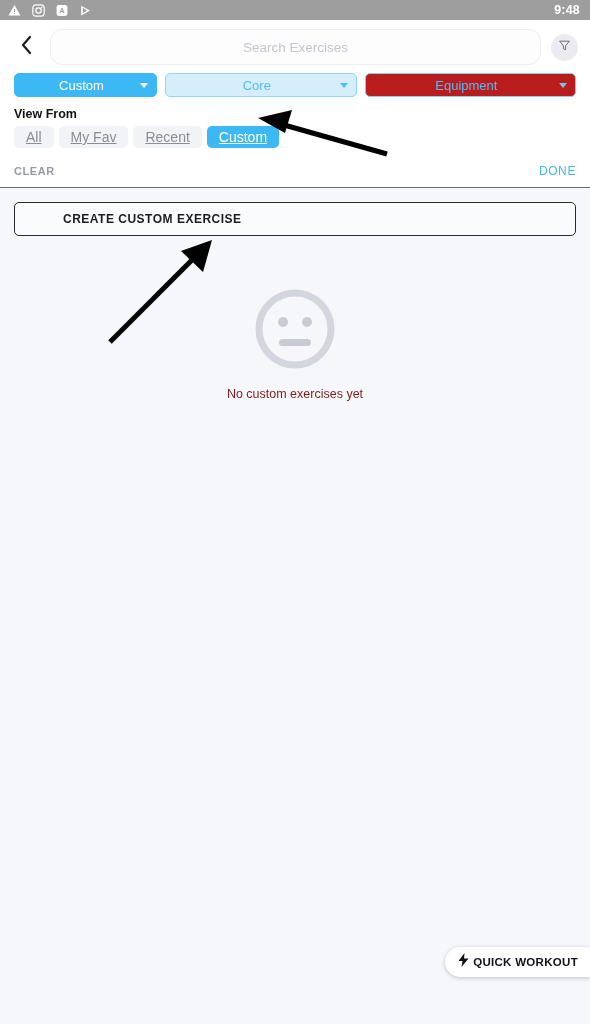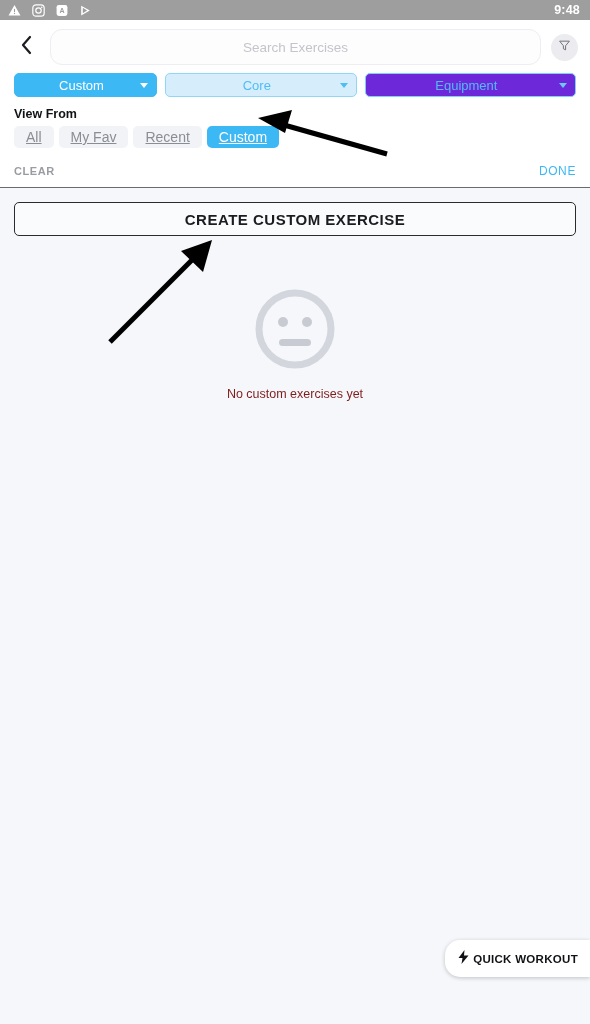--- a/index.html
+++ b/index.html
@@ -120,21 +120,21 @@
   .dd-light {
     width: 196px;
     background: #d6eefc;
     border: 1px solid #8fd6f8;
   }
   .dd-light .lbl { color: #4fbdf5; }
   .dd-light .caret { border-top: 5px solid #4fbdf5; }
 
   .dd-outline {
     width: 216px;
-    background: #6d28d9;
+    background: #b91c1c;
     border: 1px solid #7fd0f7;
   }
   .dd-outline .lbl { color: #4fbdf5; }
   .dd-outline .caret { border-top: 5px solid #6cc8f6; }
 
   
   .view-from-label {
     font-size: 12.5px;
     font-weight: bold;
     color: #111215;
@@ -194,46 +194,46 @@
     padding: 14px 14px 0 14px;
     position: relative;
   }
   .create-btn {
     height: 34px;
     border: 1.5px solid #2b2b2d;
     border-radius: 5px;
     background: #fafbfd;
     display: flex;
     align-items: center;
-    justify-content: center;
-    font-size: 15px;
+    font-size: 12px;
     font-weight: bold;
     letter-spacing: .5px;
     color: #1b1c1f;
+    padding-left: 48px;
   }
 
   .empty-state {
     margin-top: 51px;
     display: flex;
     flex-direction: column;
     align-items: center;
   }
   .empty-face { display: block; }
   .empty-text {
     margin-top: 12px;
     font-size: 12.5px;
     color: #7f1d1d;
   }
 
   
   .quick-workout {
     position: absolute;
     right: 0;
     bottom: 47px;
-    height: 37px;
+    height: 30px;
     background: #ffffff;
     border-radius: 15px 0 0 15px;
     box-shadow: 0 1px 4px rgba(0,0,0,.22);
     display: flex;
     align-items: center;
     gap: 4px;
     padding: 0 12px 0 13px;
   }
   .quick-workout .qw-label {
     font-size: 11.5px;

